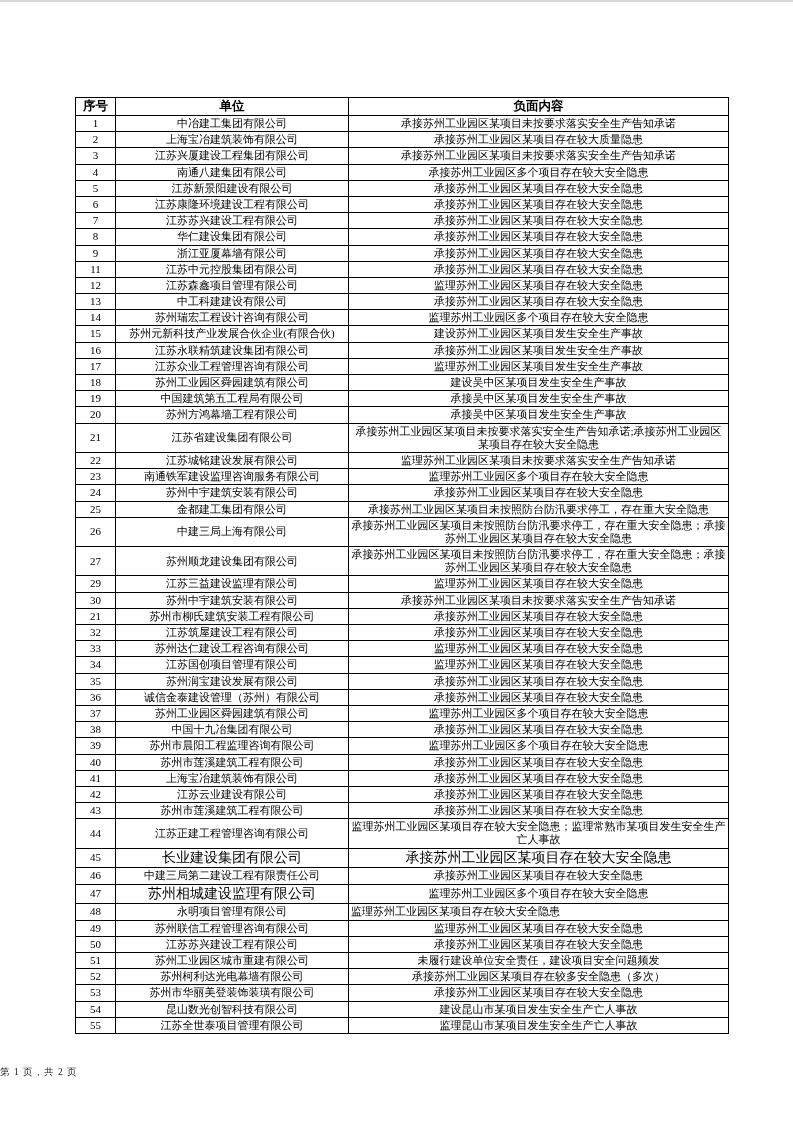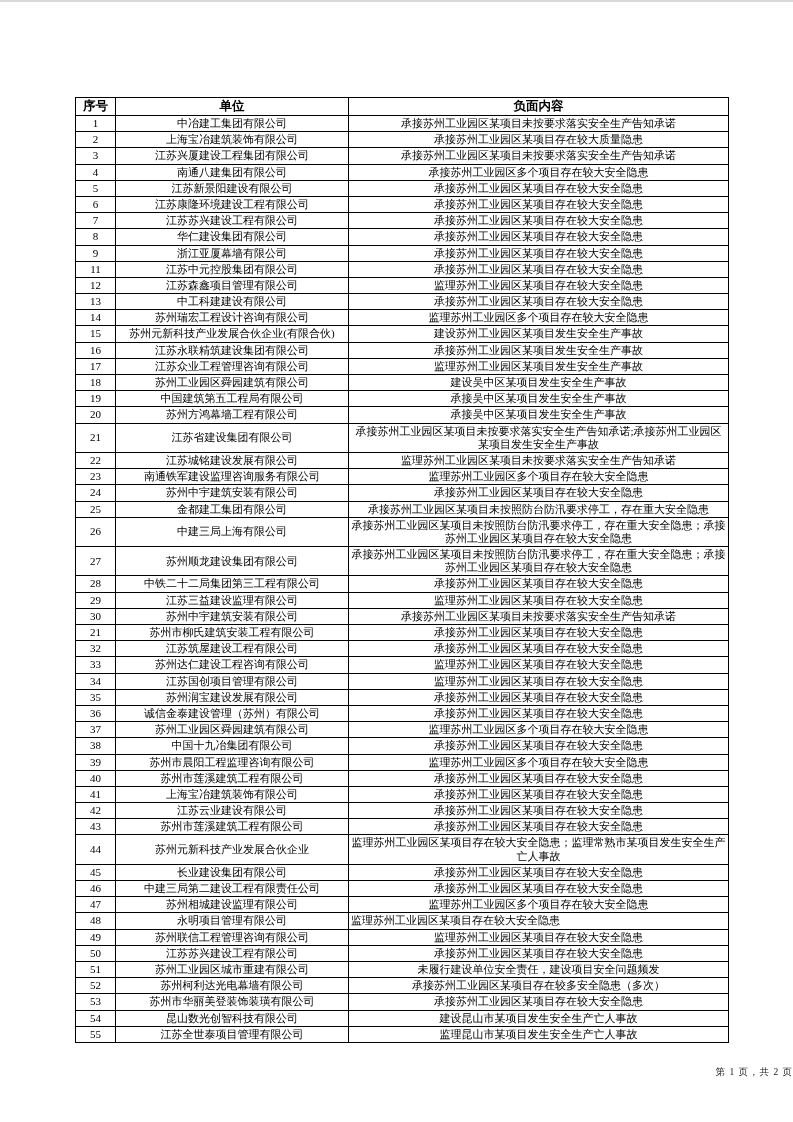--- a/index.html
+++ b/index.html
@@ -12,28 +12,28 @@
     border-collapse:collapse;table-layout:fixed;
     margin:95px 4px 0 75px;width:653px;
   }
   th,td{
     border:1px solid #000;box-sizing:border-box;
     text-align:center;vertical-align:middle;
     padding:1px 2px;overflow:hidden;word-break:break-all;
   }
   th{font-weight:bold;font-size:12.5px;height:18px;line-height:1.1;}
   td{font-size:11px;line-height:1.2;height:13px;}
-  td.lg{font-size:11px;}
+  td.lg{font-size:14px;}
   td.left{text-align:left;}
   .col-no{width:40px;}
   .col-unit{width:233px;}
   .col-content{width:380px;}
   .footer{
     position:absolute;top:1066px;left:0;width:793px;
-    text-align:right;font-size:9.5px;color:#1a1a1a;letter-spacing:1px;
+    text-align:left;font-size:9.5px;color:#1a1a1a;letter-spacing:1px;
   }
 </style>
 </head>
 <body>
 
 <div class="top-edge"></div>
 
 <div class="page">
   <table>
     <colgroup>
@@ -140,21 +140,21 @@
           <td>承接吴中区某项目发生安全生产事故</td>
         </tr>
         <tr>
           <td>20</td>
           <td>苏州方鸿幕墙工程有限公司</td>
           <td>承接吴中区某项目发生安全生产事故</td>
         </tr>
         <tr>
           <td>21</td>
           <td>江苏省建设集团有限公司</td>
-          <td>承接苏州工业园区某项目未按要求落实安全生产告知承诺;承接苏州工业园区某项目发生安全生产事故</td>
+          <td>承接苏州工业园区某项目未按要求落实安全生产告知承诺;承接苏州工业园区某项目存在较大安全隐患</td>
         </tr>
         <tr>
           <td>22</td>
           <td>江苏城铭建设发展有限公司</td>
           <td>监理苏州工业园区某项目未按要求落实安全生产告知承诺</td>
         </tr>
         <tr>
           <td>23</td>
           <td>南通铁军建设监理咨询服务有限公司</td>
           <td>监理苏州工业园区多个项目存在较大安全隐患</td>
@@ -173,25 +173,20 @@
           <td>26</td>
           <td>中建三局上海有限公司</td>
           <td>承接苏州工业园区某项目未按照防台防汛要求停工，存在重大安全隐患；承接苏州工业园区某项目存在较大安全隐患</td>
         </tr>
         <tr>
           <td>27</td>
           <td>苏州顺龙建设集团有限公司</td>
           <td>承接苏州工业园区某项目未按照防台防汛要求停工，存在重大安全隐患；承接苏州工业园区某项目存在较大安全隐患</td>
         </tr>
         <tr>
-          <td>28</td>
-          <td>中铁二十二局集团第三工程有限公司</td>
-          <td>承接苏州工业园区某项目存在较大安全隐患</td>
-        </tr>
-        <tr>
           <td>29</td>
           <td>江苏三益建设监理有限公司</td>
           <td>监理苏州工业园区某项目存在较大安全隐患</td>
         </tr>
         <tr>
           <td>30</td>
           <td>苏州中宇建筑安装有限公司</td>
           <td>承接苏州工业园区某项目未按要求落实安全生产告知承诺</td>
         </tr>
         <tr>
@@ -254,21 +249,21 @@
           <td>江苏云业建设有限公司</td>
           <td>承接苏州工业园区某项目存在较大安全隐患</td>
         </tr>
         <tr>
           <td>43</td>
           <td>苏州市莲溪建筑工程有限公司</td>
           <td>承接苏州工业园区某项目存在较大安全隐患</td>
         </tr>
         <tr>
           <td>44</td>
-          <td>苏州元新科技产业发展合伙企业</td>
+          <td>江苏正建工程管理咨询有限公司</td>
           <td>监理苏州工业园区某项目存在较大安全隐患；监理常熟市某项目发生安全生产亡人事故</td>
         </tr>
         <tr>
           <td>45</td>
           <td class="lg">长业建设集团有限公司</td>
           <td class="lg">承接苏州工业园区某项目存在较大安全隐患</td>
         </tr>
         <tr>
           <td>46</td>
           <td>中建三局第二建设工程有限责任公司</td>

